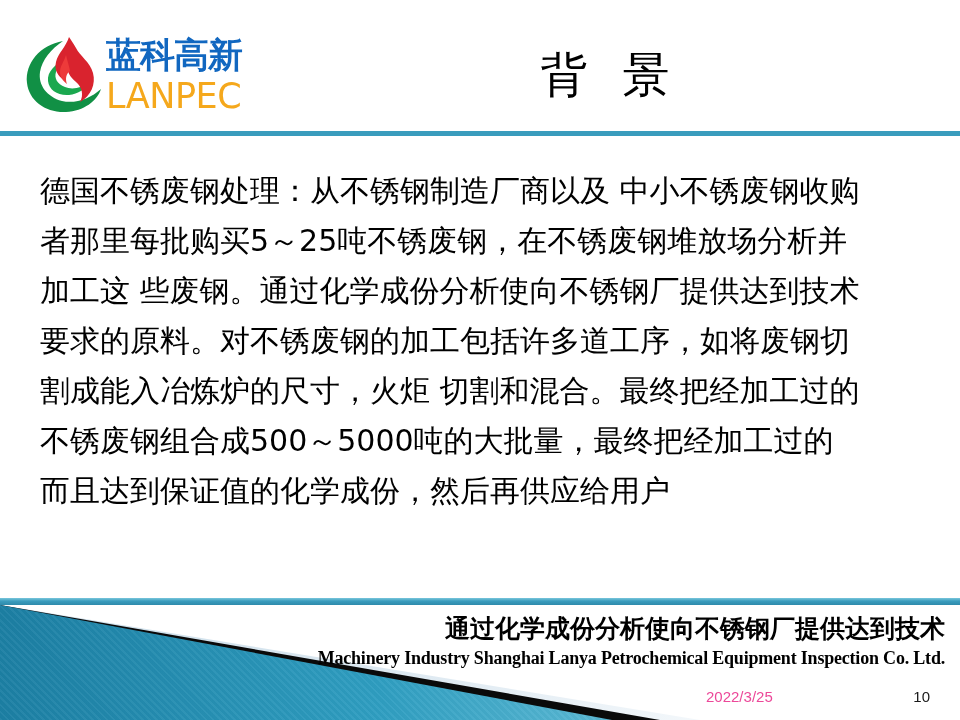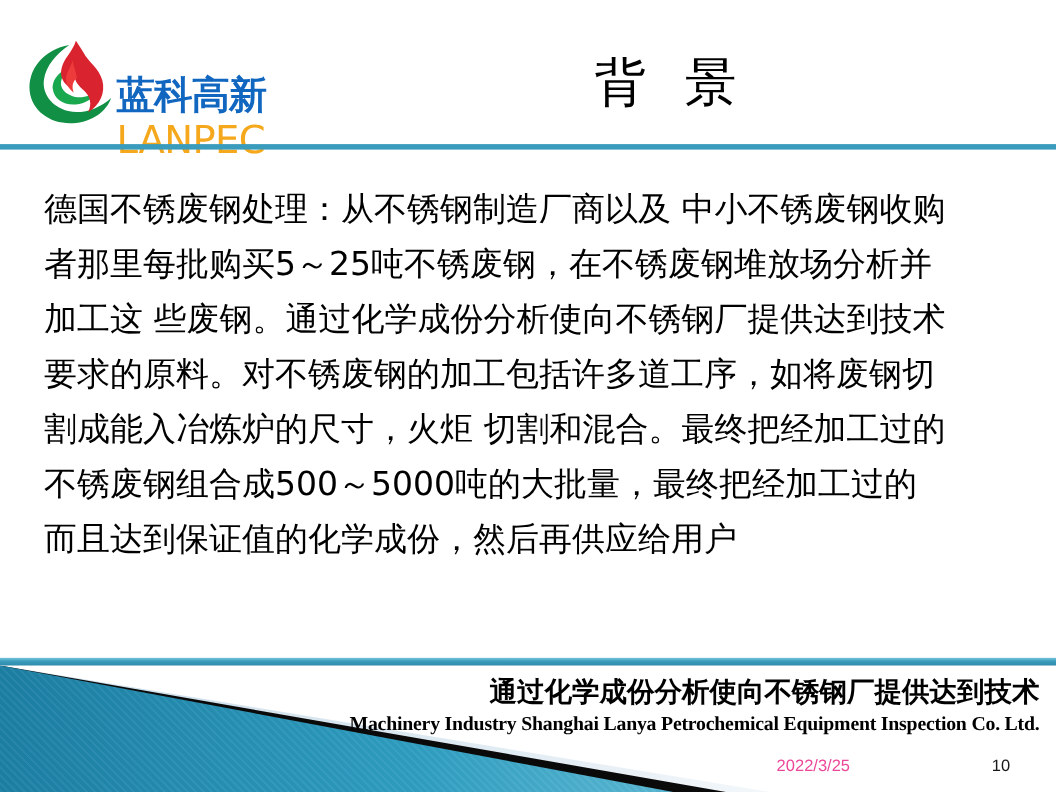--- a/index.html
+++ b/index.html
@@ -35,21 +35,20 @@
     position: absolute;
     left: 0; top: 2px;
     width: 82px; height: 80px;
   }
   #logo-text {
     position: absolute;
     left: 84px;
     top: 0px;
     width: 170px;
     height: 82px;
-    margin-top: 32px;
   }
   .logo-cn {
     position: absolute;
     left: 0; top: 0px;
     font-family: "DejaVu Sans", "Liberation Sans", sans-serif;
     font-size: 35px;
     font-weight: bold;
     color: #1167c0;
     letter-spacing: -1px;
     line-height: 44px;
@@ -185,21 +184,21 @@
     font-family: "Liberation Sans", "DejaVu Sans", sans-serif;
     font-size: 15px;
     color: #ec4899;
     white-space: nowrap;
   }
   #footer-pageno {
     position: absolute;
     left: 890px;
     top: 688px;
     width: 40px;
-    text-align: center;
+    text-align: right;
     font-family: "Liberation Sans", "DejaVu Sans", sans-serif;
     font-size: 15px;
     color: #1a1a1a;
     white-space: nowrap;
   }
 </style>
 </head>
 <body>
 
 <div id="slide">

